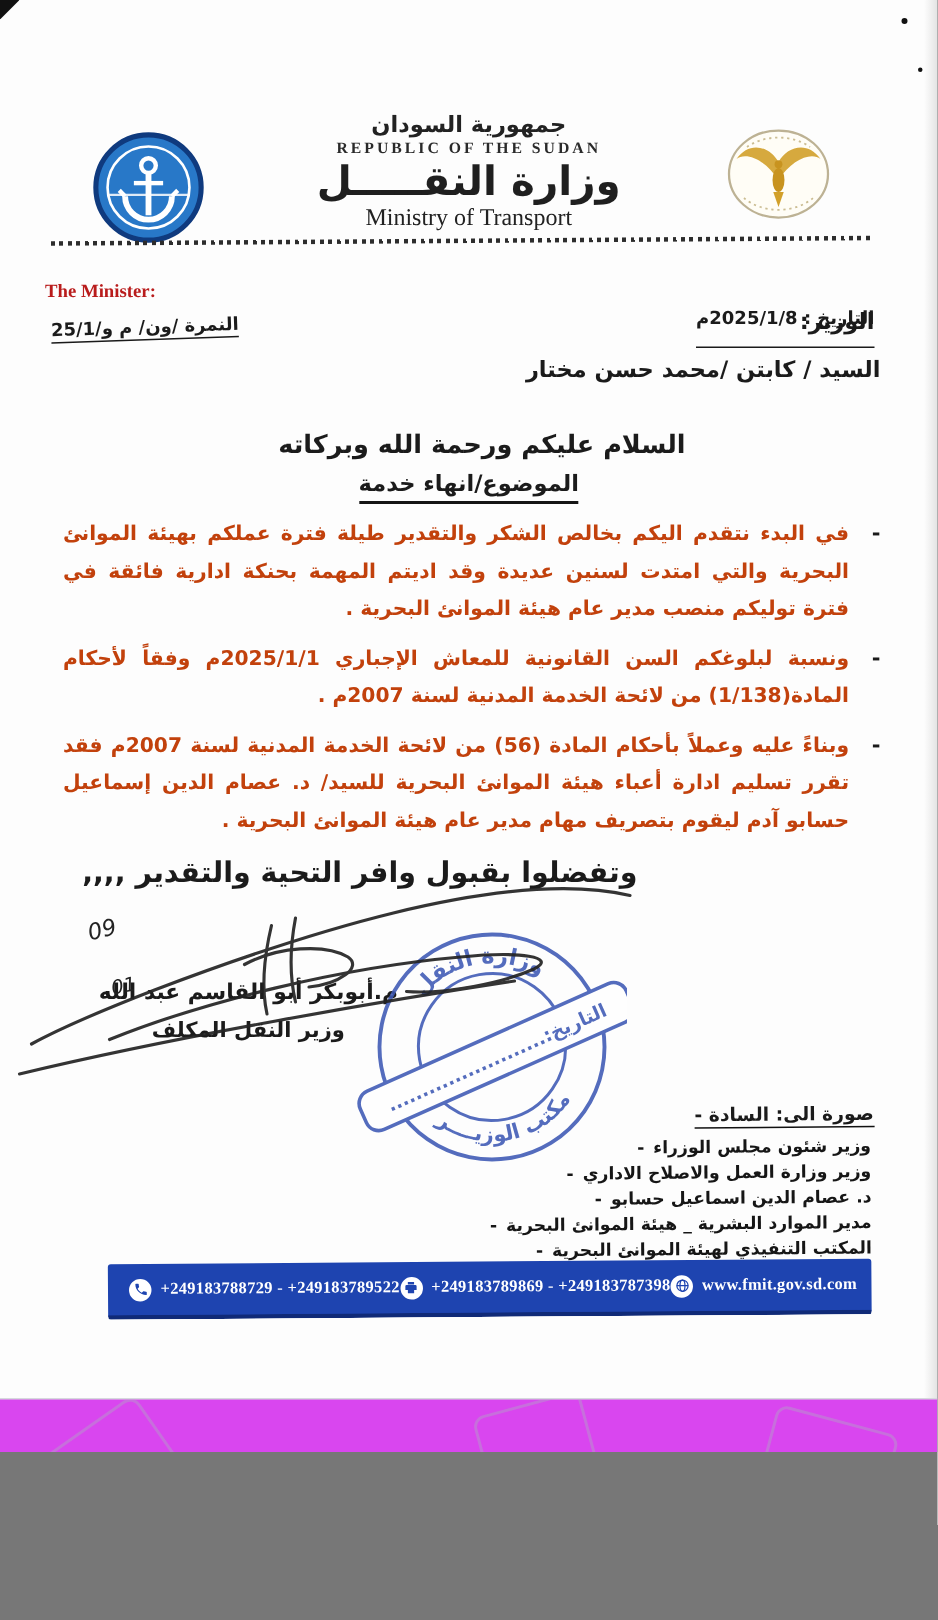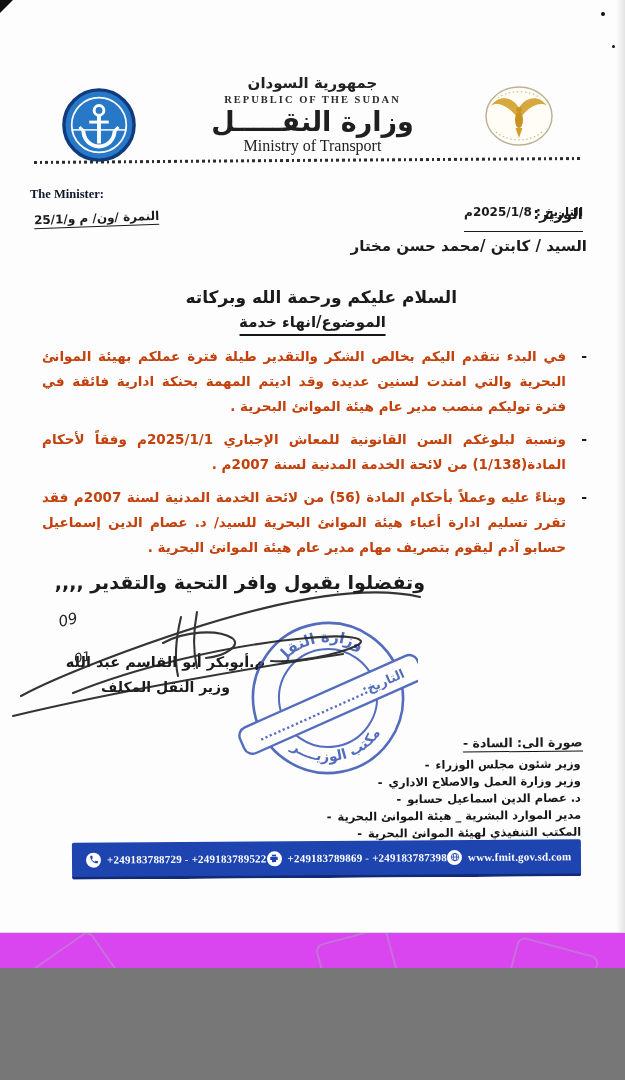--- a/index.html
+++ b/index.html
@@ -19,21 +19,21 @@
   .ministry-ar{font-size:27px;font-weight:700;color:#1f1f1f;margin-top:1px;line-height:1.15;}
   .ministry-en{font-family:"Liberation Serif",serif;font-size:16px;color:#222;margin-top:0px;}
   .logo-left{position:absolute;left:60px;top:86px;}
   .emblem-right{position:absolute;left:482px;top:84px;}
   .dotted-rule{position:absolute;left:34px;top:159px;width:547px;height:3px;
     background:repeating-linear-gradient(90deg,#2d2d2d 0 2.6px,transparent 2.6px 5.6px);
     transform:rotate(-0.4deg);}
   
   .minister-ar{position:absolute;right:42px;top:175px;font-size:15px;font-weight:700;direction:rtl;margin-top:30px;}
   .minister-en{position:absolute;left:30px;top:187px;font-family:"Liberation Serif",serif;
-               font-size:12.5px;font-weight:700;color:#0f172a;}
+               font-size:12.5px;font-weight:700;color:#b91c1c;}
   .date-line{position:absolute;right:42px;top:205px;font-size:12px;font-weight:700;direction:rtl;
              border-bottom:1.5px solid #1a1a1a;padding-bottom:12px;}
   .ref-line{position:absolute;left:34px;top:211px;font-size:12px;font-weight:700;direction:rtl;
             border-bottom:1.5px solid #1a1a1a;padding-bottom:1px;transform:rotate(-2deg);}
   .recipient{position:absolute;right:38px;top:237px;font-size:15px;font-weight:700;direction:rtl;}
   .greeting{position:absolute;right:168px;top:287px;font-size:17px;font-weight:600;direction:rtl;}
   .subject{position:absolute;left:50%;top:313px;transform:translateX(-50%);font-size:15px;
            font-weight:700;direction:rtl;border-bottom:2px solid #151515;padding-bottom:3px;}
   
   .body-block{position:absolute;left:42px;right:38px;top:344px;direction:rtl;}

